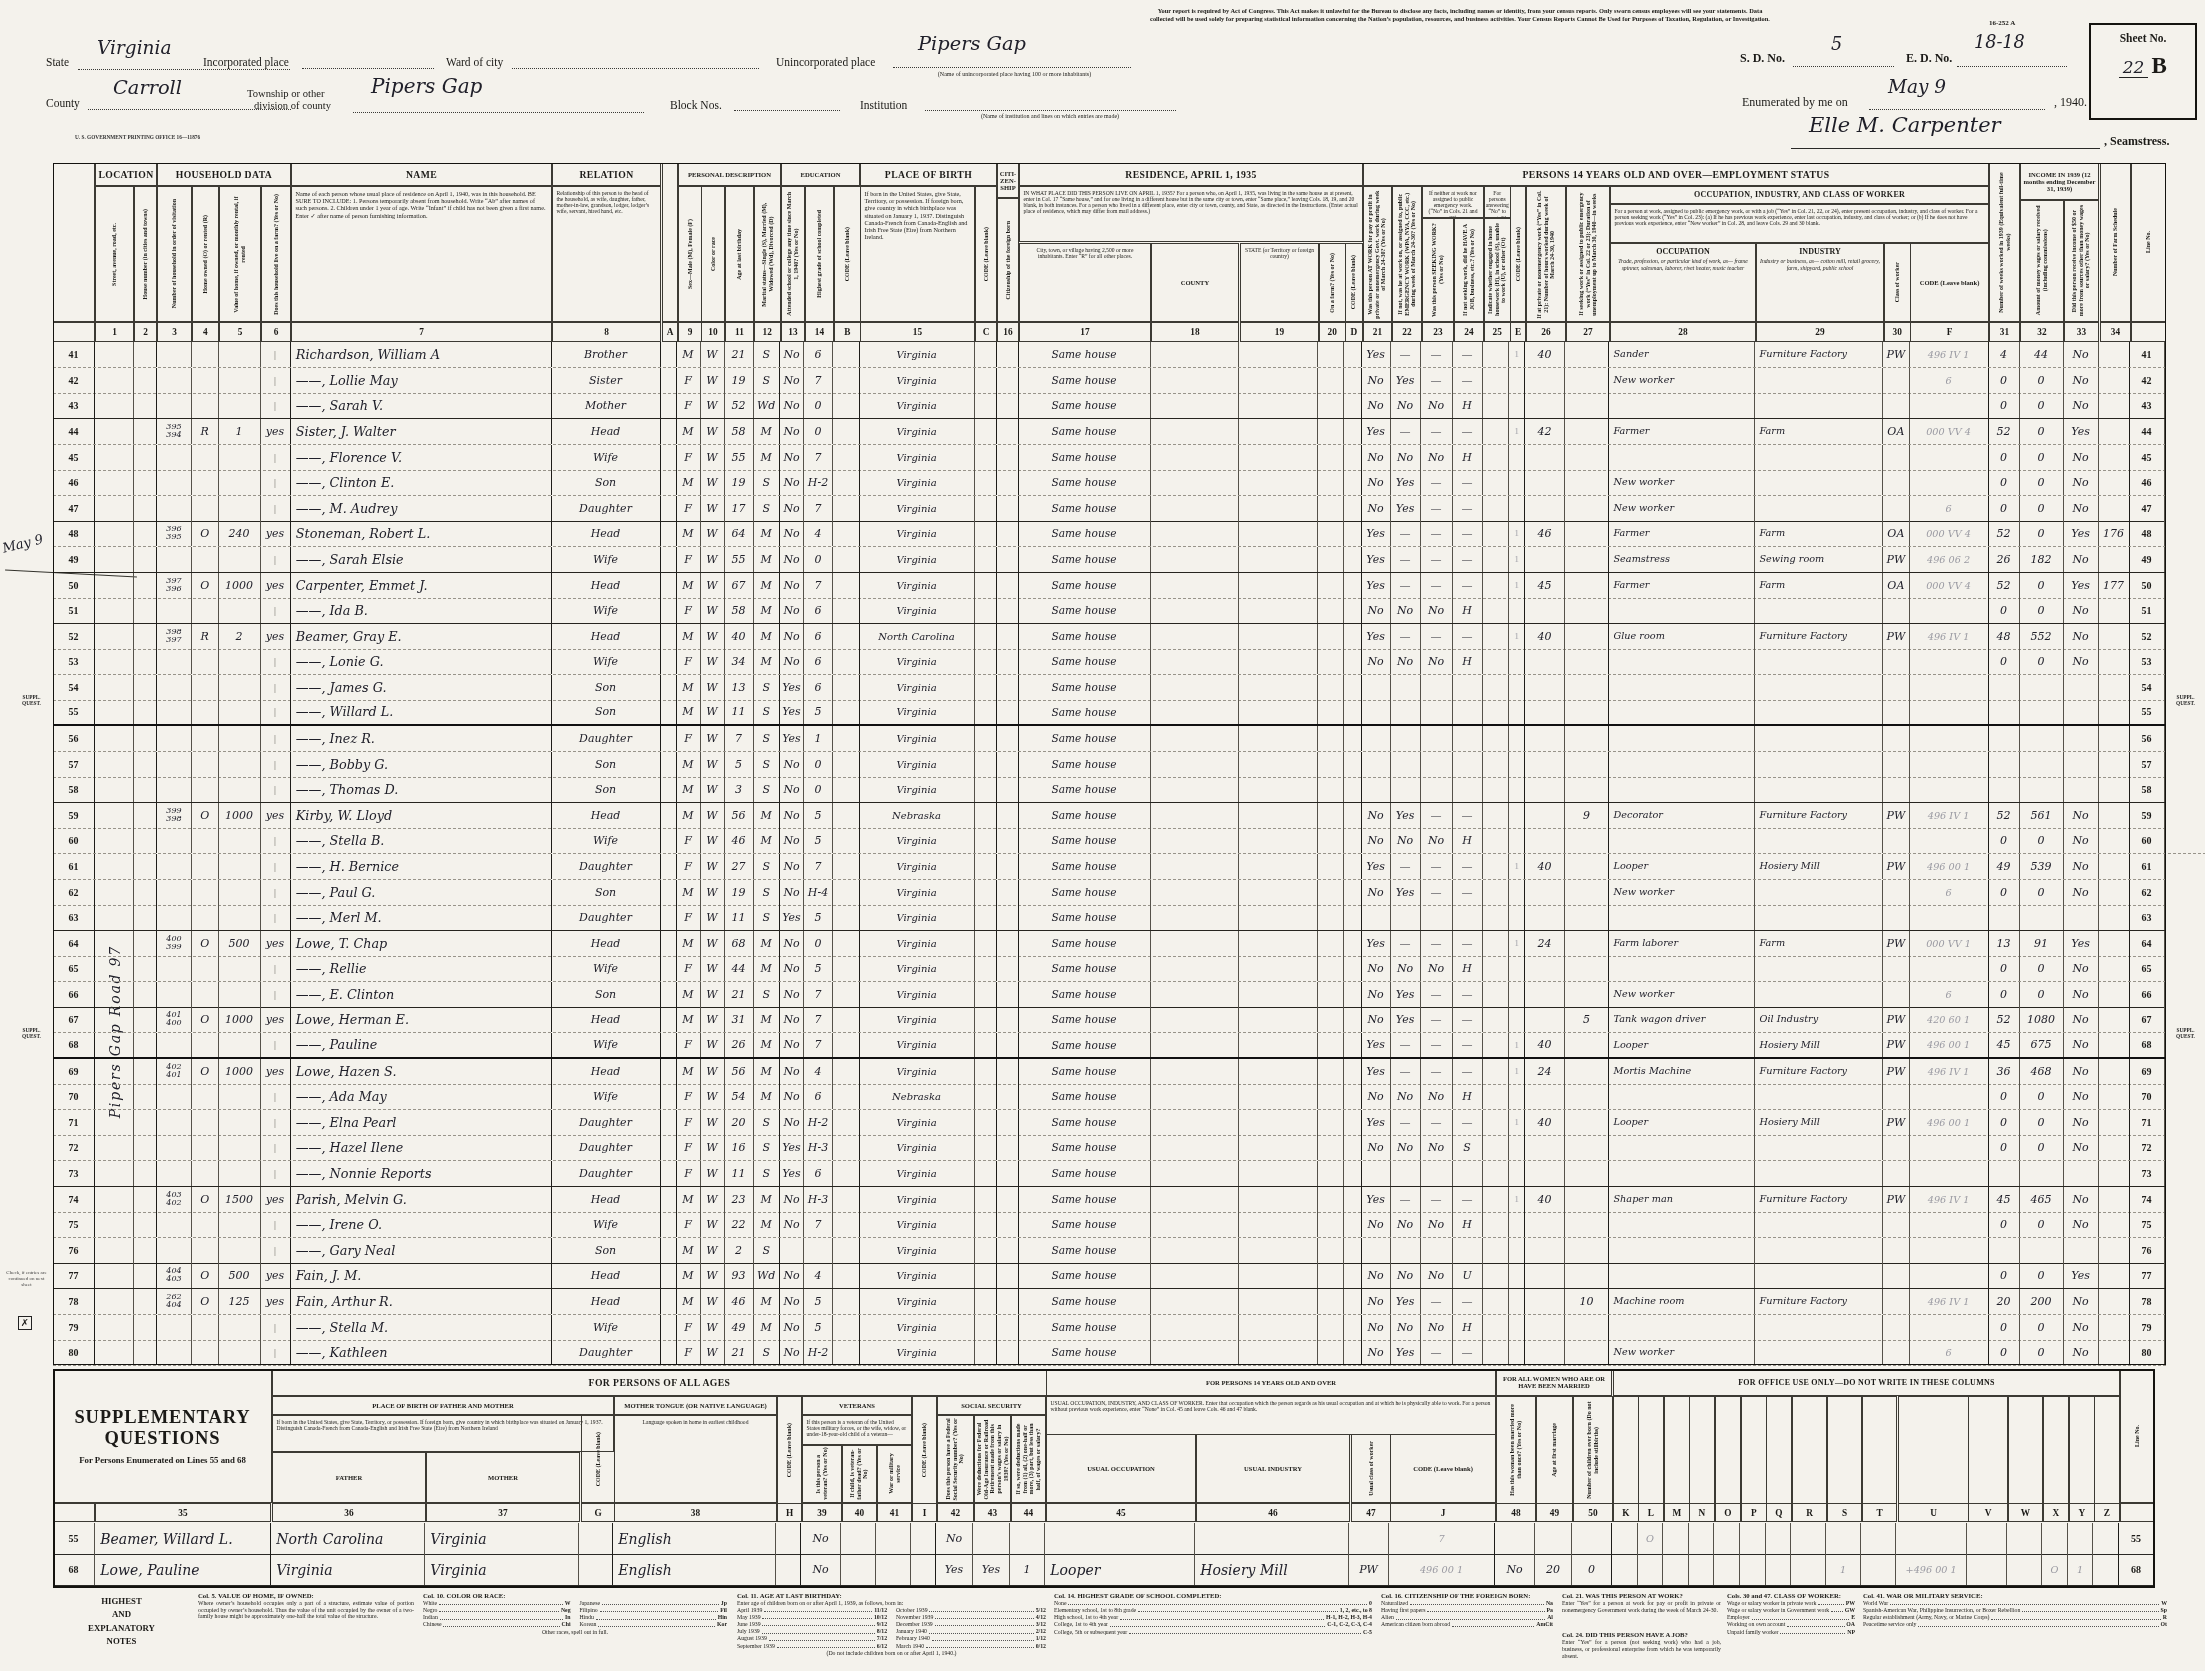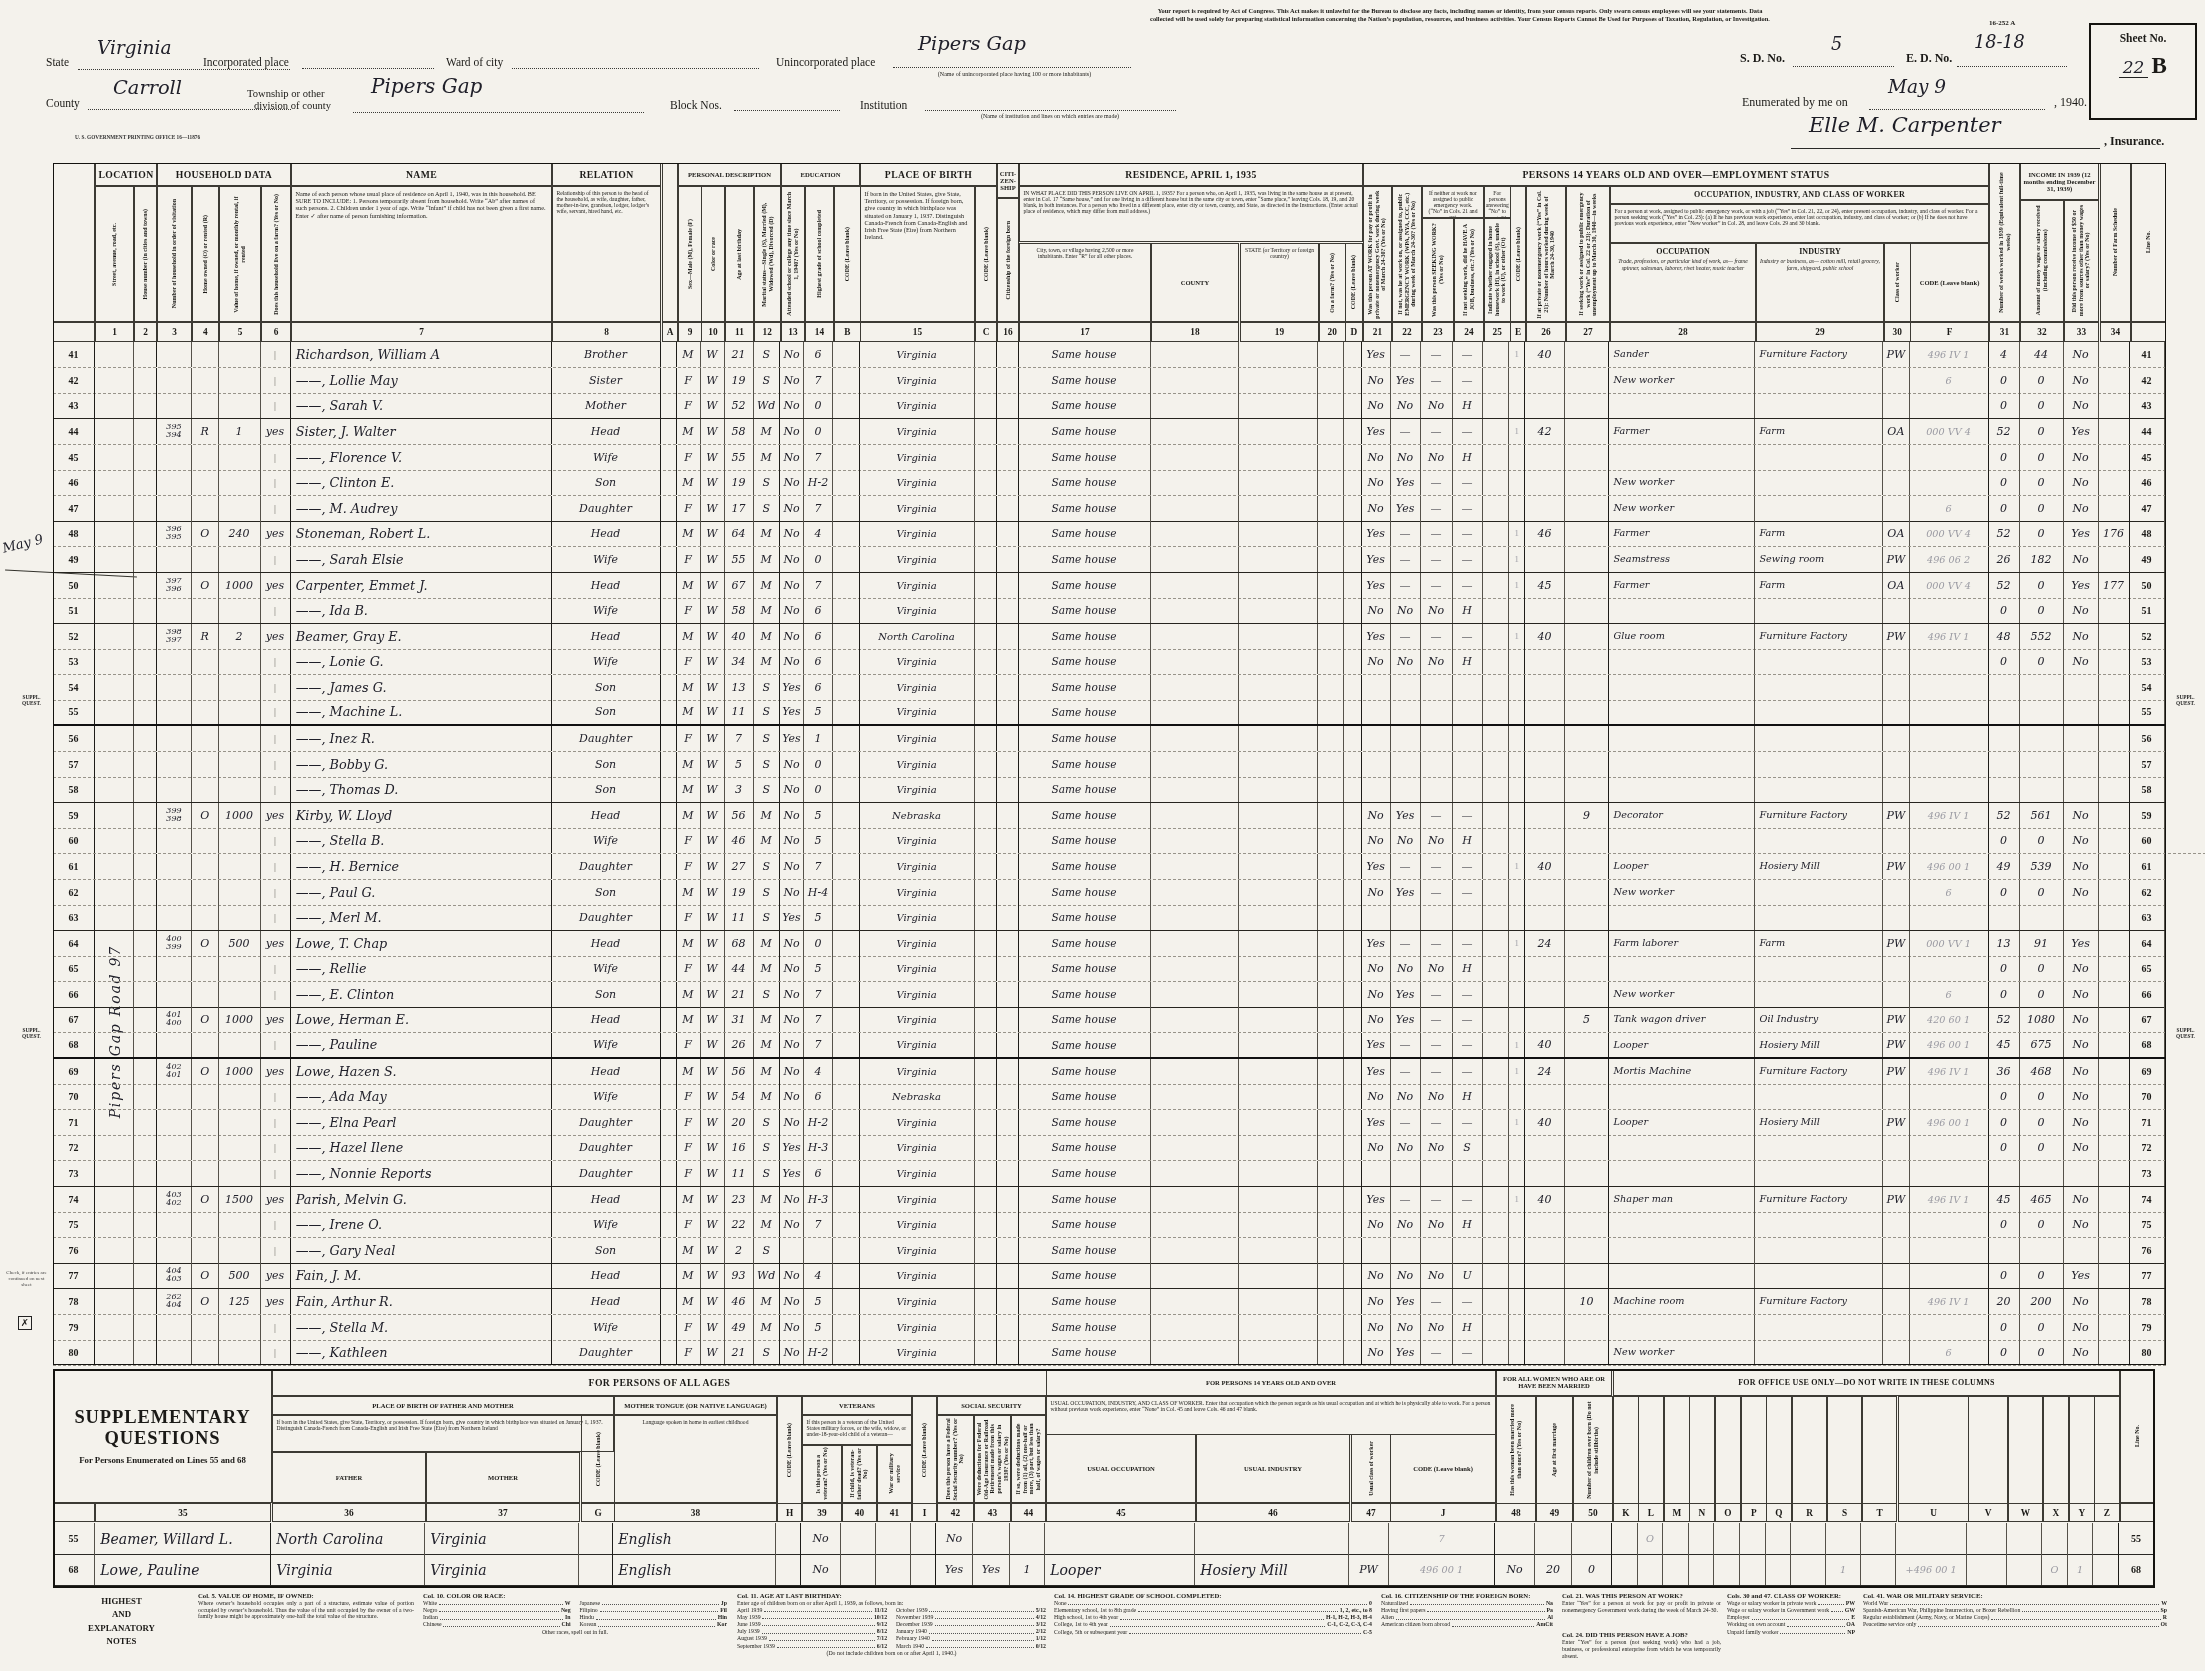--- a/index.html
+++ b/index.html
@@ -99,21 +99,21 @@
     </div>
   </div>
 
   <div class="abs" style="left:1742px;top:95px;font-size:12px;">Enumerated by me on</div>
   <div class="abs dotfill" style="left:1869px;top:74px;width:176px;height:35px;"></div>
   <div class="abs hw" style="left:1888px;top:76px;font-size:18.5px;">May 9</div>
   <div class="abs" style="left:2054px;top:95px;font-size:12px;">, 1940.</div>
 
   <div class="abs fill" style="left:1791px;top:116px;width:309px;height:32px;"></div>
   <div class="abs sig" style="left:1809px;top:113px;font-size:21px;">Elle M. Carpenter</div>
-  <div class="abs" style="left:2104px;top:134px;font-size:12px;font-weight:bold;">, Insurance.</div>
+  <div class="abs" style="left:2104px;top:134px;font-size:12px;font-weight:bold;">, Seamstress.</div>
 
   <div class="abs" style="left:75px;top:134px;font-size:5.3px;font-weight:bold;color:#333;">U. S. GOVERNMENT PRINTING OFFICE    16—11876</div>
 
   <div class="abs hw" style="left:1.8px;top:536px;font-size:13.2px;transform:rotate(-14deg);">May 9</div>
   <div class="abs" style="left:5.3px;top:573px;width:132px;border-top:1.3px solid #33322c;transform:rotate(3deg);"></div>
 
   <div class="marginlab" style="left:14px;top:695px;width:35px;">SUPPL. QUEST.</div>
   <div class="marginlab" style="left:14px;top:1028px;width:35px;">SUPPL. QUEST.</div>
   <div class="marginlab" style="left:2168px;top:695px;width:35px;">SUPPL. QUEST.</div>
   <div class="marginlab" style="left:2168px;top:1028px;width:35px;">SUPPL. QUEST.</div>
@@ -958,21 +958,21 @@
         <div class="trow supp-row" style="left: 53px; top: 700px; width: 2113px;">
           <div class="tc hb ln" style="width: 42px;">55</div>
           <div class="tc" style="width: 39px;"></div>
           <div class="tc hb" style="width: 23px;"></div>
           <div class="tc" style="width: 35px;"></div>
           <div class="tc" style="width: 26.5px;"></div>
           <div class="tc" style="width: 42px;"></div>
           <div class="tc hb" style="width: 30px;">
             <span class="tick">|</span>
           </div>
-          <div class="tc hb hw nm" style="width: 261px;">——, Machine L.</div>
+          <div class="tc hb hw nm" style="width: 261px;">——, Willard L.</div>
           <div class="tc hb hw" style="width: 109px;">Son</div>
           <div class="tc hb" style="width: 16px;"></div>
           <div class="tc hw" style="width: 24px;">M</div>
           <div class="tc hw" style="width: 24px;">W</div>
           <div class="tc hw" style="width: 29px;">11</div>
           <div class="tc hb hw" style="width: 26.5px;">S</div>
           <div class="tc hw" style="width: 24px;">Yes</div>
           <div class="tc hw" style="width: 29px;">5</div>
           <div class="tc hb" style="width: 26.5px;"></div>
           <div class="tc hw" style="width: 115px; font-size: 10px;">Virginia</div>

